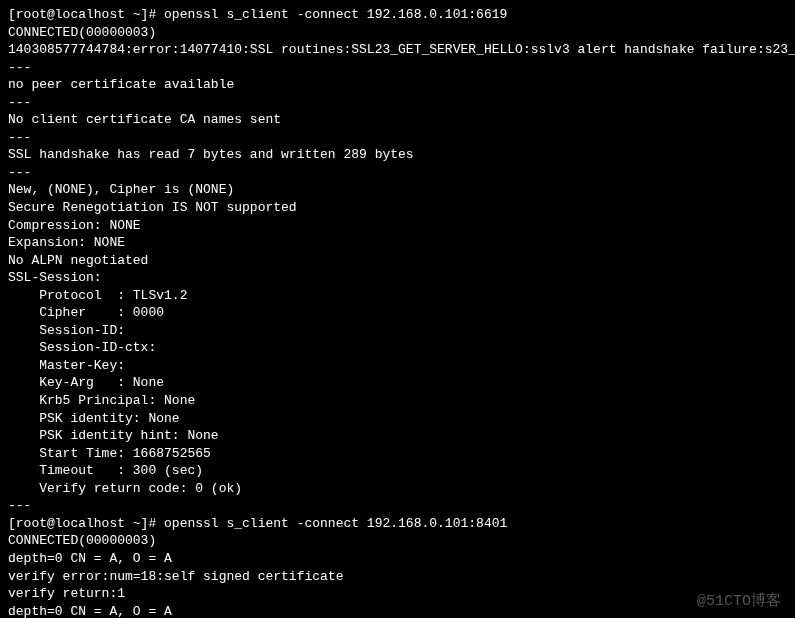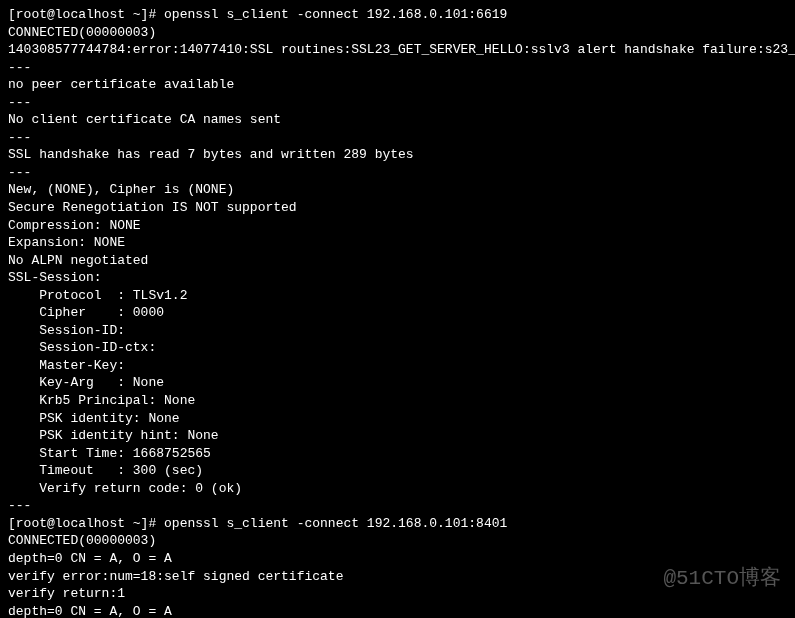--- a/index.html
+++ b/index.html
@@ -16,23 +16,23 @@
     position: relative;
   }
   .terminal {
     padding: 6px 8px;
     white-space: pre;
   }
   .line { display: block; font-family: Liberation Mono, monospace; }
   .watermark {
     position: absolute;
     right: 14px;
-    bottom: 25px;
+    bottom: 6px;
     color: #555;
-    font-size: 21px;
+    font-size: 15px;
     pointer-events: none;
   }
 </style>
 </head>
 <body>
 
 <div class="terminal" id="terminal"><span class="line">[root@localhost ~]# openssl s_client -connect 192.168.0.101:6619</span><span class="line">CONNECTED(00000003)</span><span class="line">140308577744784:error:14077410:SSL routines:SSL23_GET_SERVER_HELLO:sslv3 alert handshake failure:s23_clnt.c:769:</span><span class="line">---</span><span class="line">no peer certificate available</span><span class="line">---</span><span class="line">No client certificate CA names sent</span><span class="line">---</span><span class="line">SSL handshake has read 7 bytes and written 289 bytes</span><span class="line">---</span><span class="line">New, (NONE), Cipher is (NONE)</span><span class="line">Secure Renegotiation IS NOT supported</span><span class="line">Compression: NONE</span><span class="line">Expansion: NONE</span><span class="line">No ALPN negotiated</span><span class="line">SSL-Session:</span><span class="line">    Protocol  : TLSv1.2</span><span class="line">    Cipher    : 0000</span><span class="line">    Session-ID:</span><span class="line">    Session-ID-ctx:</span><span class="line">    Master-Key:</span><span class="line">    Key-Arg   : None</span><span class="line">    Krb5 Principal: None</span><span class="line">    PSK identity: None</span><span class="line">    PSK identity hint: None</span><span class="line">    Start Time: 1668752565</span><span class="line">    Timeout   : 300 (sec)</span><span class="line">    Verify return code: 0 (ok)</span><span class="line">---</span><span class="line">[root@localhost ~]# openssl s_client -connect 192.168.0.101:8401</span><span class="line">CONNECTED(00000003)</span><span class="line">depth=0 CN = A, O = A</span><span class="line">verify error:num=18:self signed certificate</span><span class="line">verify return:1</span><span class="line">depth=0 CN = A, O = A</span></div>
 <div class="watermark">@51CTO博客</div>
 
 </body></html>

